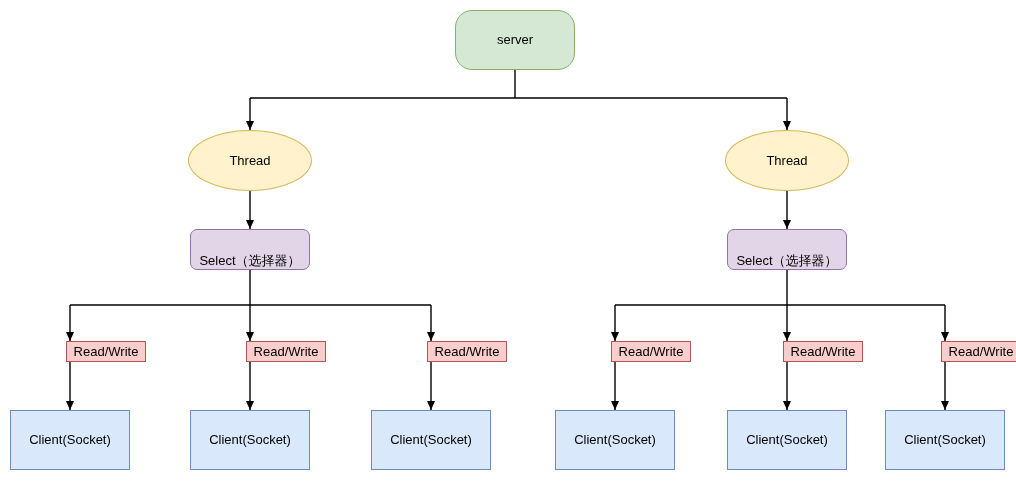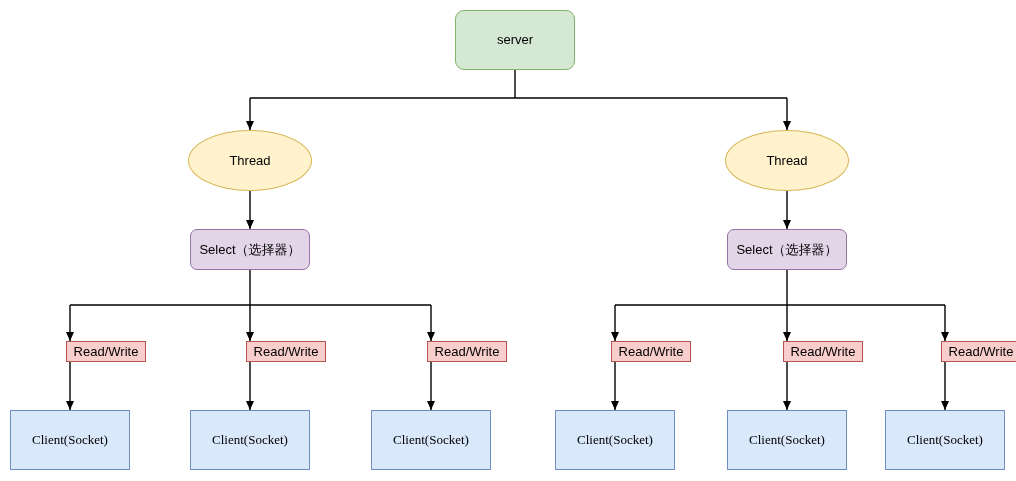--- a/index.html
+++ b/index.html
@@ -11,25 +11,25 @@
   .canvas{position:relative;width:1016px;height:481px;background:var(--canvas-bg,#ffffff);}
   svg.connectors{position:absolute;left:0;top:0;width:1016px;height:481px;}
   .edge{stroke:var(--line,#000000);stroke-width:1.4;fill:none;}
   .arrowhead{fill:var(--line,#000000);stroke:none;}
   .node{
     position:absolute;box-sizing:border-box;
     display:flex;align-items:center;justify-content:center;
     font-size:13px;line-height:1.2;color:var(--text,#000000);
     text-align:center;white-space:nowrap;
   }
-  .server{background:var(--server-fill,#d5e8d4);border:1.4px solid var(--server-stroke,#82b366);border-radius:9px;}
+  .server{background:var(--server-fill,#d5e8d4);border:1.4px solid var(--server-stroke,#82b366);border-radius:17px;}
   .thread{background:var(--thread-fill,#fff2cc);border:1.4px solid var(--thread-stroke,#d6b656);border-radius:50%;}
-  .selector{background:var(--selector-fill,#e1d5e7);border:1.4px solid var(--selector-stroke,#9673a6);border-radius:7px;}
+  .selector{background:var(--selector-fill,#e1d5e7);border:1.4px solid var(--selector-stroke,#9673a6);border-radius:7px;align-items:flex-end;}
   .read-write{background:var(--read-write-fill,#f8cecc);border:1.4px solid var(--read-write-stroke,#b85450);margin-left:36px;}
-  .client{background:var(--client-fill,#dae8fc);border:1.4px solid var(--client-stroke,#6c8ebf);font-family:Liberation Serif, serif;}
+  .client{background:var(--client-fill,#dae8fc);border:1.4px solid var(--client-stroke,#6c8ebf);}
 </style>
 </head>
 <body>
 
 <div class="canvas">
 
   <svg class="connectors" width="1016" height="481" viewBox="0 0 1016 481">
     <defs>
       <marker id="arrow" markerUnits="userSpaceOnUse" markerWidth="12" markerHeight="10" refX="10.5" refY="5" orient="auto">
         <path class="arrowhead" d="M1.5 1 L10.5 5 L1.5 9 Z"></path>

